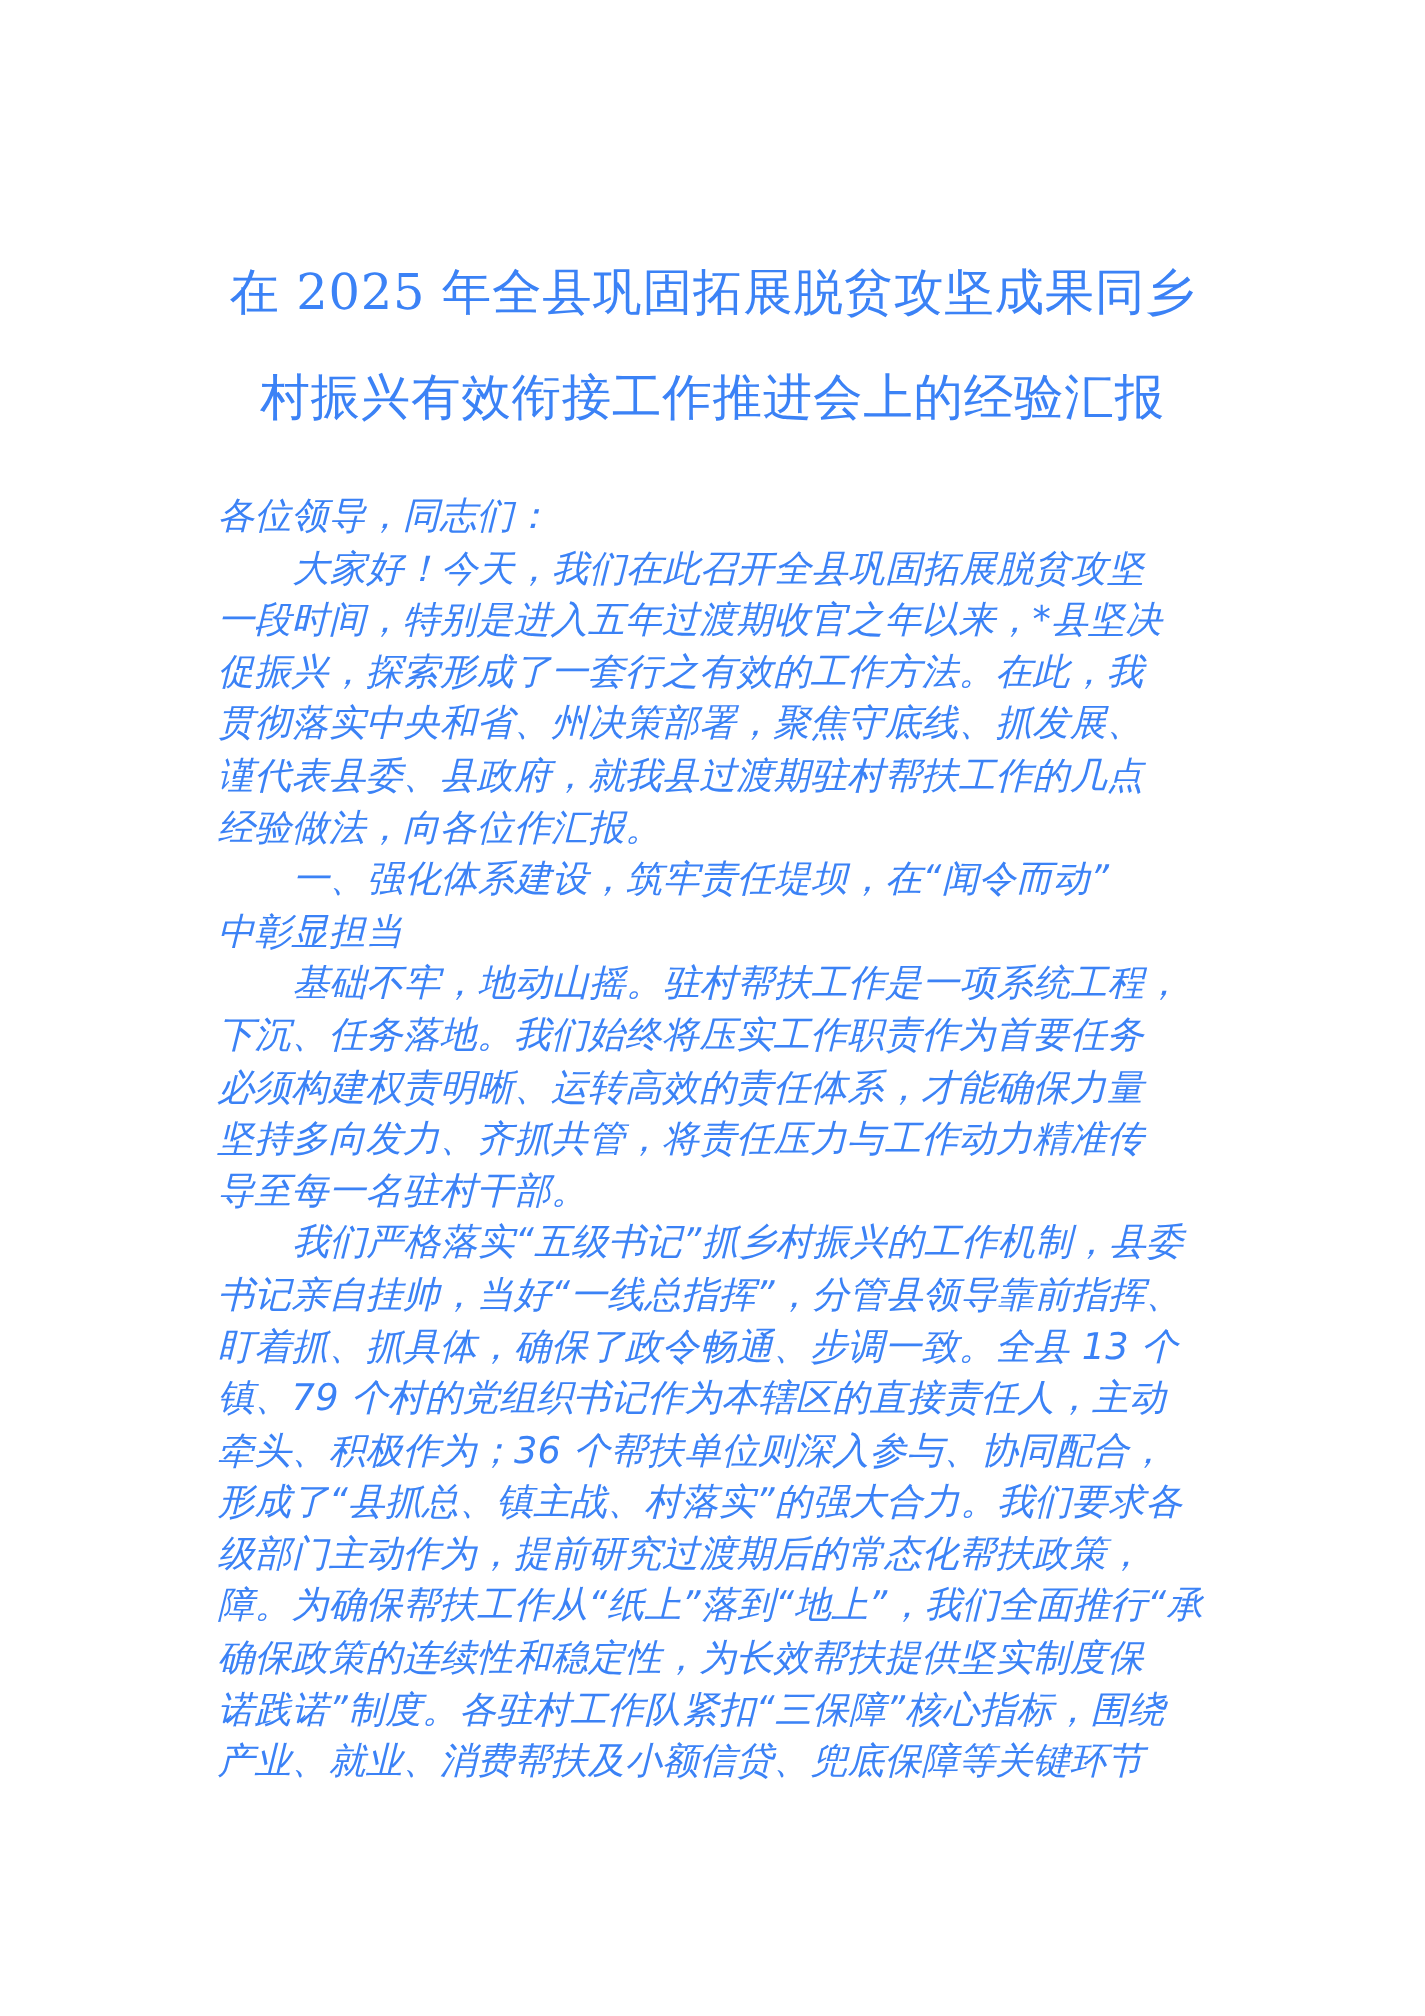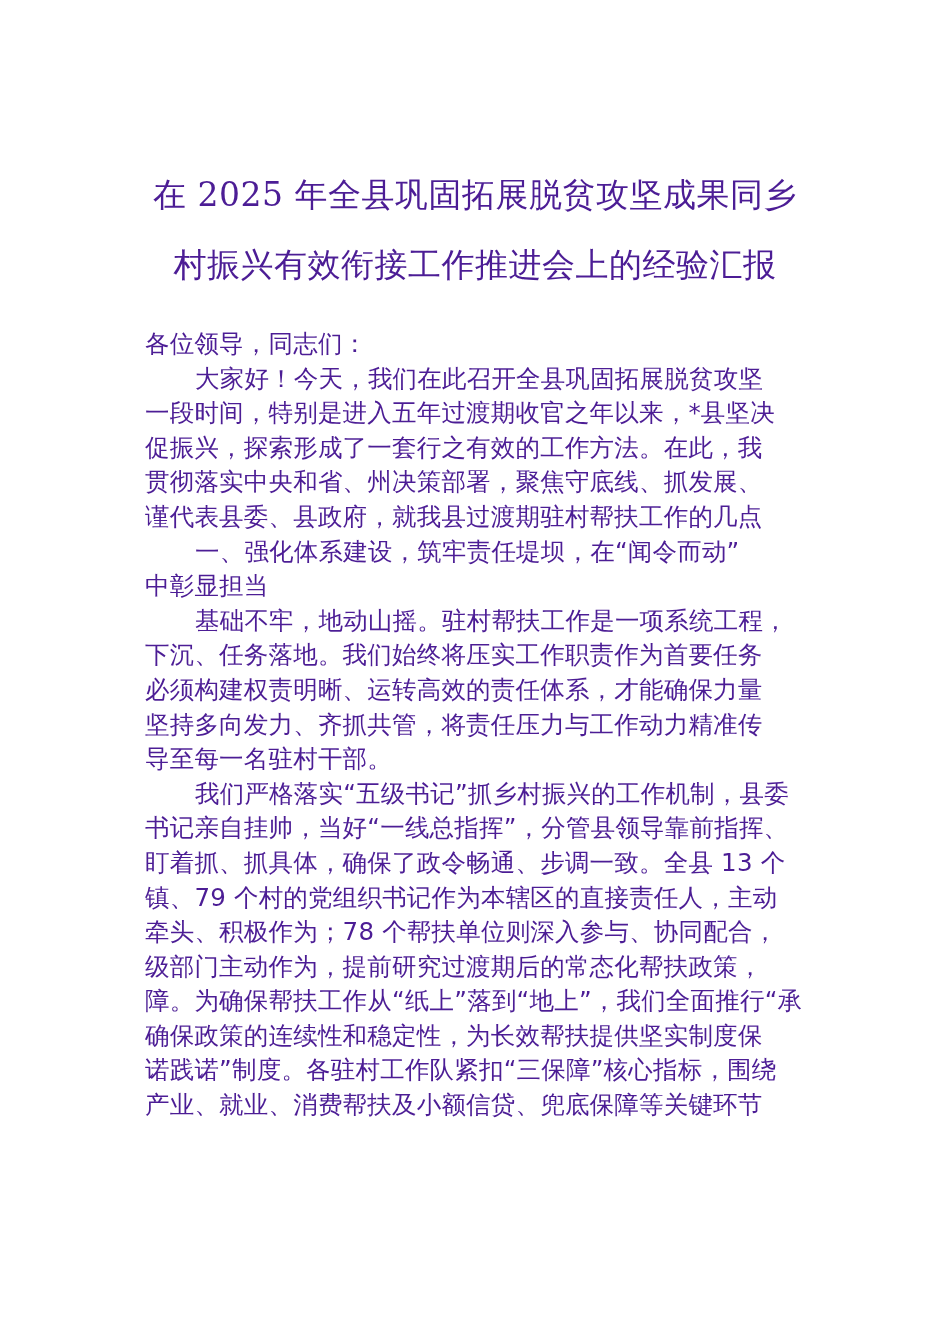--- a/index.html
+++ b/index.html
@@ -1,33 +1,34 @@
 <!DOCTYPE html>
 <html><head>
   <meta charset="utf-8">
   <style>
     html, body { margin: 0; padding: 0; background: #ffffff; }
     body { width: 950px; height: 1344px; position: relative; overflow: hidden; }
     .page {
       position: absolute; left: 0; top: 0; width: 950px; height: 1344px; background: #ffffff;
-      color: #4c1d95;
+      color: #3b82f6;
       font-family: "DejaVu Sans", "Liberation Sans", sans-serif;
     }
     .title {
       position: absolute; left: 140px; width: 670px; top: 160px;
       text-align: center;
       font-family: "DejaVu Serif", "Liberation Serif", serif;
       font-size: 33px; line-height: 70px; letter-spacing: 0.5px;
       margin: 0; font-weight: normal;
     }
     .title .line { display: block; white-space: nowrap; }
     .body {
       position: absolute; left: 145px; top: 327px; width: 665px;
       font-size: 24.5px; line-height: 34.6px;
       letter-spacing: 0.2px;
+      font-style: italic;
     }
     .body .ln { display: block; white-space: nowrap; height: 34.6px; }
     .ind { padding-left: 50px; }
     .heading { font-weight: normal; }
   </style>
 </head>
 <body>
 
 <div class="page">
   <h1 class="title">
@@ -35,31 +36,33 @@
     <span class="line">村振兴有效衔接工作推进会上的经验汇报</span>
   </h1>
 
   <div class="body">
     <span class="ln">各位领导，同志们：</span>
     <span class="ln ind">大家好！今天，我们在此召开全县巩固拓展脱贫攻坚</span>
     <span class="ln">一段时间，特别是进入五年过渡期收官之年以来，*县坚决</span>
     <span class="ln">促振兴，探索形成了一套行之有效的工作方法。在此，我</span>
     <span class="ln">贯彻落实中央和省、州决策部署，聚焦守底线、抓发展、</span>
     <span class="ln">谨代表县委、县政府，就我县过渡期驻村帮扶工作的几点</span>
+    <span class="ln">经验做法，向各位作汇报。</span>
     <span class="ln ind heading">一、强化体系建设，筑牢责任堤坝，在“闻令而动”</span>
     <span class="ln heading">中彰显担当</span>
     <span class="ln ind">基础不牢，地动山摇。驻村帮扶工作是一项系统工程，</span>
     <span class="ln">下沉、任务落地。我们始终将压实工作职责作为首要任务</span>
     <span class="ln">必须构建权责明晰、运转高效的责任体系，才能确保力量</span>
     <span class="ln">坚持多向发力、齐抓共管，将责任压力与工作动力精准传</span>
     <span class="ln">导至每一名驻村干部。</span>
     <span class="ln ind">我们严格落实“五级书记”抓乡村振兴的工作机制，县委</span>
     <span class="ln">书记亲自挂帅，当好“一线总指挥”，分管县领导靠前指挥、</span>
     <span class="ln">盯着抓、抓具体，确保了政令畅通、步调一致。全县 13 个</span>
     <span class="ln">镇、79 个村的党组织书记作为本辖区的直接责任人，主动</span>
-    <span class="ln">牵头、积极作为；78 个帮扶单位则深入参与、协同配合，</span>
+    <span class="ln">牵头、积极作为；36 个帮扶单位则深入参与、协同配合，</span>
+    <span class="ln">形成了“县抓总、镇主战、村落实”的强大合力。我们要求各</span>
     <span class="ln">级部门主动作为，提前研究过渡期后的常态化帮扶政策，</span>
     <span class="ln">障。为确保帮扶工作从“纸上”落到“地上”，我们全面推行“承</span>
     <span class="ln">确保政策的连续性和稳定性，为长效帮扶提供坚实制度保</span>
     <span class="ln">诺践诺”制度。各驻村工作队紧扣“三保障”核心指标，围绕</span>
     <span class="ln">产业、就业、消费帮扶及小额信贷、兜底保障等关键环节</span>
   </div>
 </div>
 
 </body></html>

